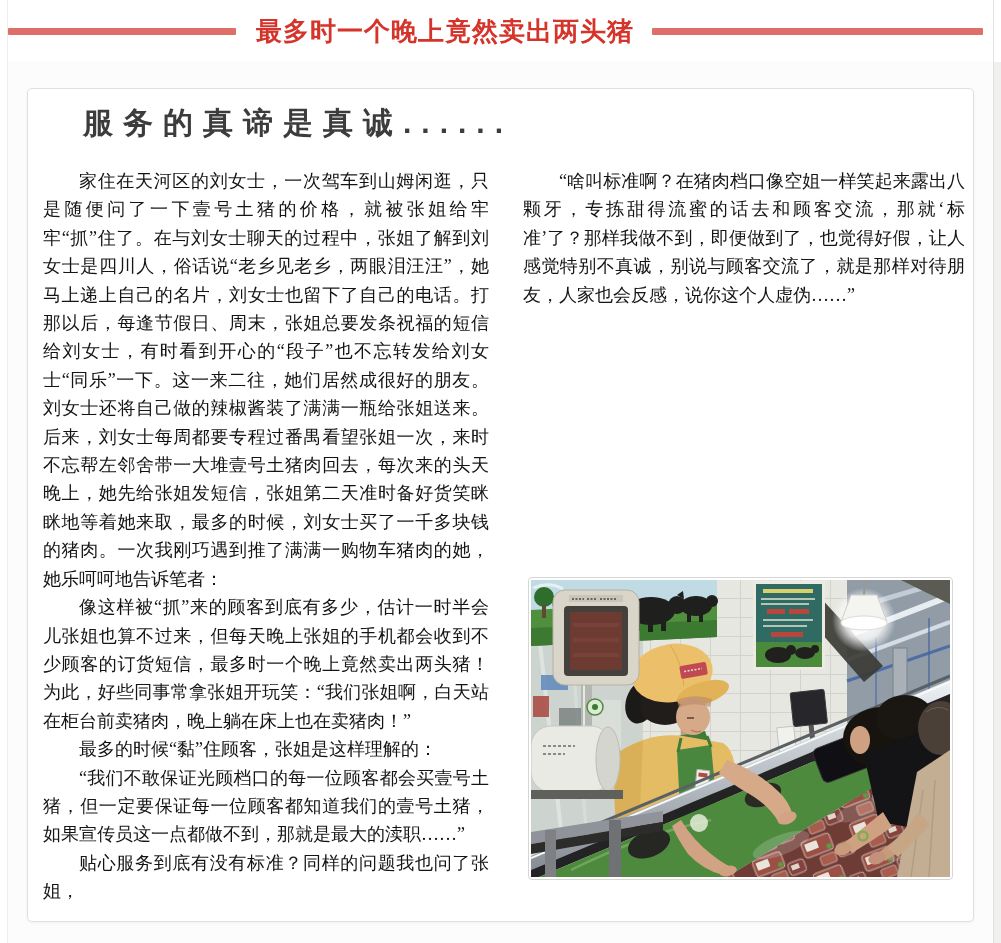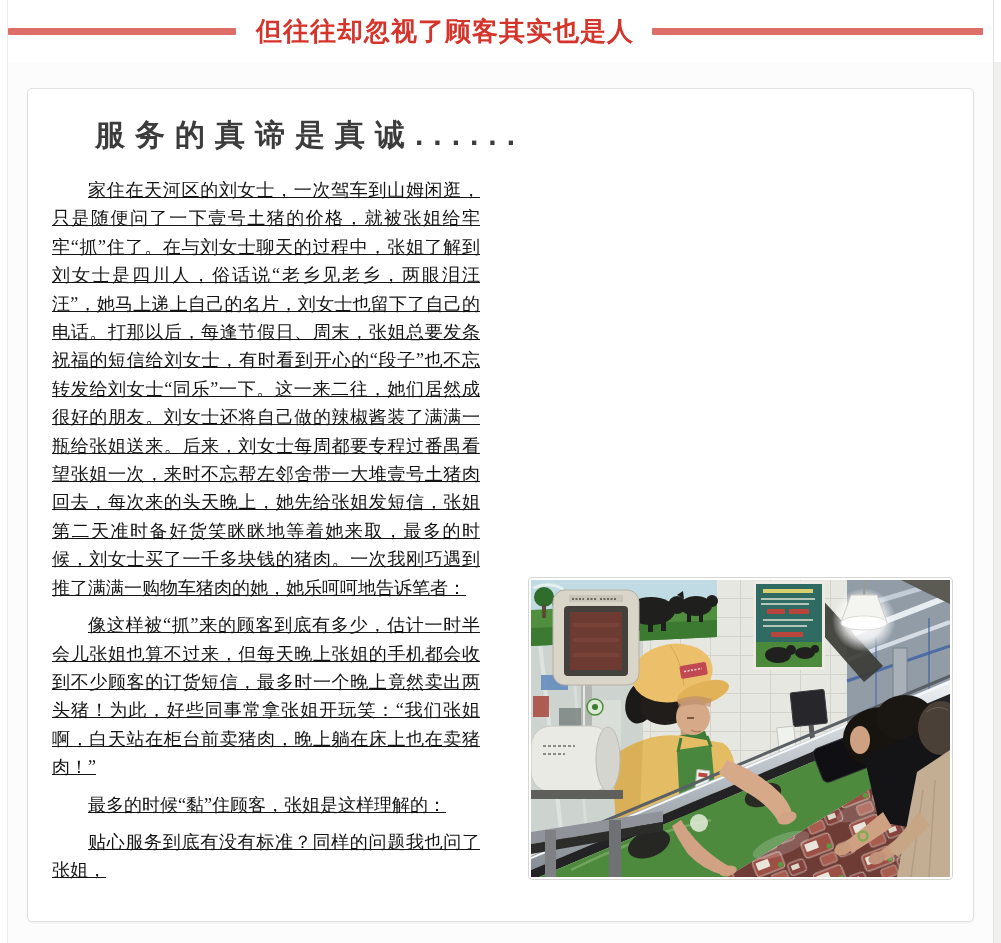--- a/index.html
+++ b/index.html
@@ -19,61 +19,63 @@
   .rule-left  { width:228px; margin-right:20px; }
   .rule-right { flex:1; margin-left:18px; margin-right:10px; }
   .page-title { margin:0; font-size:26px; font-weight:bold; color:#d5342b;
                 letter-spacing:1px; white-space:nowrap; }
 
   .main { position:absolute; left:8px; top:62px; width:985px; height:881px; background:#fcfcfc; }
   .card { position:absolute; left:19px; top:26px; width:945px; height:832px;
           background:#fff; border:1px solid #e0e0de; border-radius:5px;
           box-shadow:0 1px 3px rgba(0,0,0,0.05); }
 
-  .article-title { position:absolute; left:55px; top:14px; margin:12px;
+  .article-title { position:absolute; left:55px; top:14px; margin:0;
                    font-size:30px; font-weight:600; color:#3c3c3c;
                    letter-spacing:10px; white-space:nowrap; }
 
   .col { position:absolute; top:78px; font-family:"Liberation Serif", serif;
          font-size:18px; line-height:28.4px; color:#141414; text-align:justify; }
   .col-left  { left:15px;  width:446px; }
   .col-right { left:495px; width:442px; }
-  .col p { margin:9px; padding:0;text-decoration:underline; }
+  .col p { margin:0; padding:0; }
   .ind { text-indent:2em; }
 
   .photo-frame { position:absolute; left:500px; top:488px; width:419px; height:297px;
                  padding:2px; background:#fff; border:1px solid #d6d6d4; border-radius:4px; }
   .photo-frame svg { display:block; }
 </style>
 </head>
 <body>
 
 <div class="page-border-left"></div>
 <div class="page-border-right"></div>
 <div class="right-gutter"></div>
 
 <div class="header">
   <div class="rule rule-left"></div>
-  <h1 class="page-title">但往往却忽视了顾客其实也是人</h1>
+  <h1 class="page-title">最多时一个晚上竟然卖出两头猪</h1>
   <div class="rule rule-right"></div>
 </div>
 
 <div class="main">
   <div class="card">
 
     <h2 class="article-title">服务的真谛是真诚......</h2>
 
     <div class="col col-left">
       <p class="ind">家住在天河区的刘女士，一次驾车到山姆闲逛，只是随便问了一下壹号土猪的价格，就被张姐给牢牢“抓”住了。在与刘女士聊天的过程中，张姐了解到刘女士是四川人，俗话说“老乡见老乡，两眼泪汪汪”，她马上递上自己的名片，刘女士也留下了自己的电话。打那以后，每逢节假日、周末，张姐总要发条祝福的短信给刘女士，有时看到开心的“段子”也不忘转发给刘女士“同乐”一下。这一来二往，她们居然成很好的朋友。刘女士还将自己做的辣椒酱装了满满一瓶给张姐送来。后来，刘女士每周都要专程过番禺看望张姐一次，来时不忘帮左邻舍带一大堆壹号土猪肉回去，每次来的头天晚上，她先给张姐发短信，张姐第二天准时备好货笑眯眯地等着她来取，最多的时候，刘女士买了一千多块钱的猪肉。一次我刚巧遇到推了满满一购物车猪肉的她，她乐呵呵地告诉笔者：</p>
       <p class="ind">像这样被“抓”来的顾客到底有多少，估计一时半会儿张姐也算不过来，但每天晚上张姐的手机都会收到不少顾客的订货短信，最多时一个晚上竟然卖出两头猪！为此，好些同事常拿张姐开玩笑：“我们张姐啊，白天站在柜台前卖猪肉，晚上躺在床上也在卖猪肉！”</p>
       <p class="ind">最多的时候“黏”住顾客，张姐是这样理解的：</p>
+      <p class="ind">“我们不敢保证光顾档口的每一位顾客都会买壹号土猪，但一定要保证每一位顾客都知道我们的壹号土猪，如果宣传员这一点都做不到，那就是最大的渎职……”</p>
       <p class="ind">贴心服务到底有没有标准？同样的问题我也问了张姐，</p>
     </div>
 
     <div class="col col-right">
+      <p class="ind">“啥叫标准啊？在猪肉档口像空姐一样笑起来露出八颗牙，专拣甜得流蜜的话去和顾客交流，那就‘标准’了？那样我做不到，即便做到了，也觉得好假，让人感觉特别不真诚，别说与顾客交流了，就是那样对待朋友，人家也会反感，说你这个人虚伪……”</p>
     </div>
 
     <figure class="photo-frame" style="margin:0">
       <svg viewBox="0 0 419 297" width="419" height="297">
         <defs>
           <pattern id="tile" width="30" height="19" patternUnits="userSpaceOnUse">
             <rect width="30" height="19" fill="#e7e7e1"></rect>
             <path d="M0,18.5 H30 M29.5,0 V19" stroke="#d3d3cb" stroke-width="1"></path>
           </pattern>
           <pattern id="meat" width="52" height="34" patternUnits="userSpaceOnUse" patternTransform="rotate(-21)">

